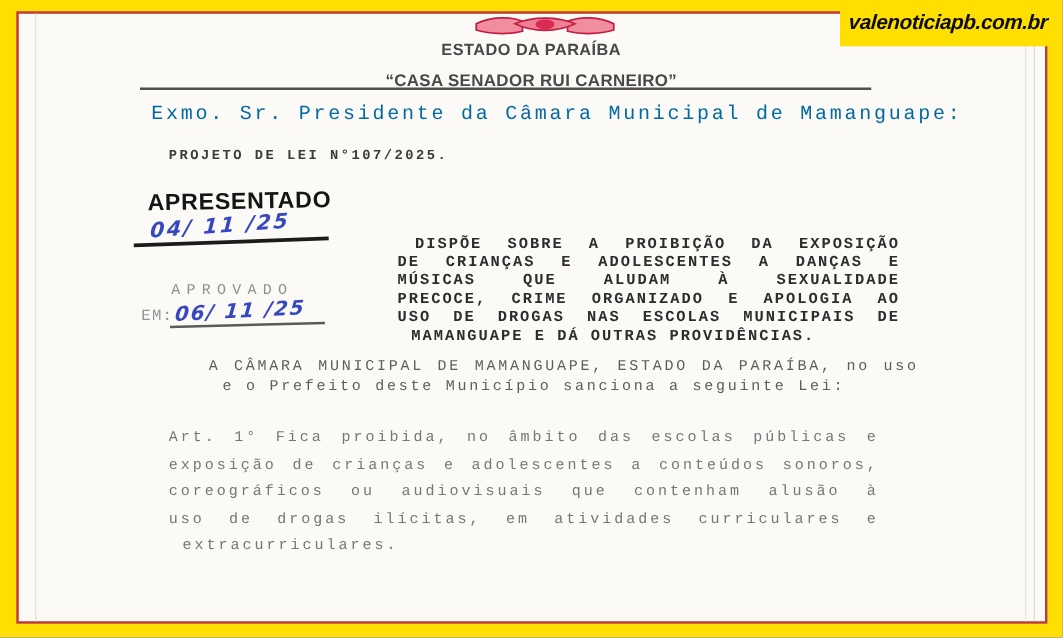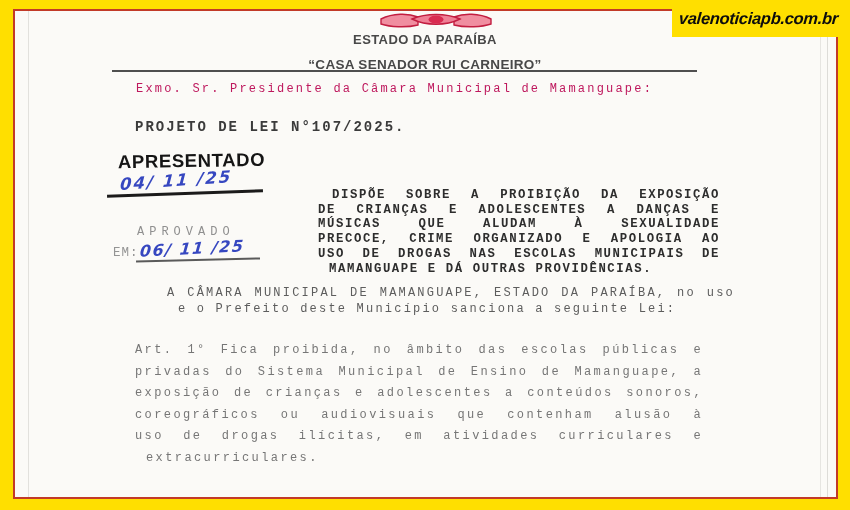--- a/index.html
+++ b/index.html
@@ -35,22 +35,22 @@
 
   
   .hdr{position:absolute;left:0;width:850px;text-align:center;color:#484848;font-weight:bold;}
   .hdr.h1{top:32px;font-size:13px;letter-spacing:.4px;}
   .hdr.h2{top:45px;font-size:13.5px;letter-spacing:.3px;}
   .hdr.h3{top:57px;font-size:13.5px;letter-spacing:.3px;}
   .hdr-rule{position:absolute;left:112px;top:70px;width:585px;height:0;border-top:2px solid #4f4f4f;}
 
   .mono{font-family:"Liberation Mono","DejaVu Sans Mono",monospace;}
 
-  .salutation{position:absolute;left:136px;top:82px;font-size:12px;letter-spacing:2.2px;color:#be185d;white-space:nowrap;}
-  .billnum{position:absolute;left:135px;top:119px;font-size:14px;font-weight:bold;letter-spacing:2px;color:#3b3b3b;white-space:nowrap;}
+  .salutation{position:absolute;left:121px;top:82px;font-size:16px;letter-spacing:2.2px;color:#0369a1;white-space:nowrap;}
+  .billnum{position:absolute;left:135px;top:119px;font-size:11px;font-weight:bold;letter-spacing:2px;color:#3b3b3b;white-space:nowrap;}
 
   
   .presented{position:absolute;left:118px;top:150px;font-size:18.5px;font-weight:bold;color:#151515;letter-spacing:.6px;transform:rotate(-1deg);white-space:nowrap;}
   .hand{font-family:"DejaVu Sans",sans-serif;font-style:italic;font-weight:bold;color:#3647c0;white-space:nowrap;}
   .date1{position:absolute;left:120px;top:171px;font-size:16.5px;letter-spacing:2px;transform:rotate(-4deg) skewX(-8deg);}
   .uline1{position:absolute;left:107px;top:192px;width:156px;height:2.5px;background:#1b1b1b;transform:rotate(-2deg);}
   .approved{position:absolute;left:137px;top:225px;font-size:12px;color:#8f8f8f;letter-spacing:5px;white-space:nowrap;}
   .em-prefix{position:absolute;left:113px;top:246px;font-size:12.5px;color:#949494;letter-spacing:1px;}
   .date2{position:absolute;left:140px;top:239px;font-size:16px;letter-spacing:1.5px;transform:rotate(-3deg) skewX(-8deg);}
   .uline2{position:absolute;left:136px;top:259px;width:124px;height:1.5px;background:#5a5a5a;transform:rotate(-1.5deg);}
@@ -117,21 +117,20 @@
       <div class="tl">MAMANGUAPE E DÁ OUTRAS PROVIDÊNCIAS.</div>
     </div>
 
   <div class="preamble mono jlines">
       <div class="tl">A CÂMARA MUNICIPAL DE MAMANGUAPE, ESTADO DA PARAÍBA, no uso</div>
       <div class="tl">e o Prefeito deste Município sanciona a seguinte Lei:</div>
     </div>
 
   <div class="article mono jlines">
       <div class="tl">Art. 1° Fica proibida, no âmbito das escolas públicas e</div>
-      <div class="tl">privadas do Sistema Municipal de Ensino de Mamanguape, a</div>
       <div class="tl">exposição de crianças e adolescentes a conteúdos sonoros,</div>
       <div class="tl">coreográficos ou audiovisuais que contenham alusão à</div>
       <div class="tl">uso de drogas ilícitas, em atividades curriculares e</div>
       <div class="tl">extracurriculares.</div>
     </div>
 
   <div class="watermark">
     <span class="wm-text">valenoticiapb.com.br</span>
   </div>
   <svg class="wm-logo" viewBox="0 0 31 33">

